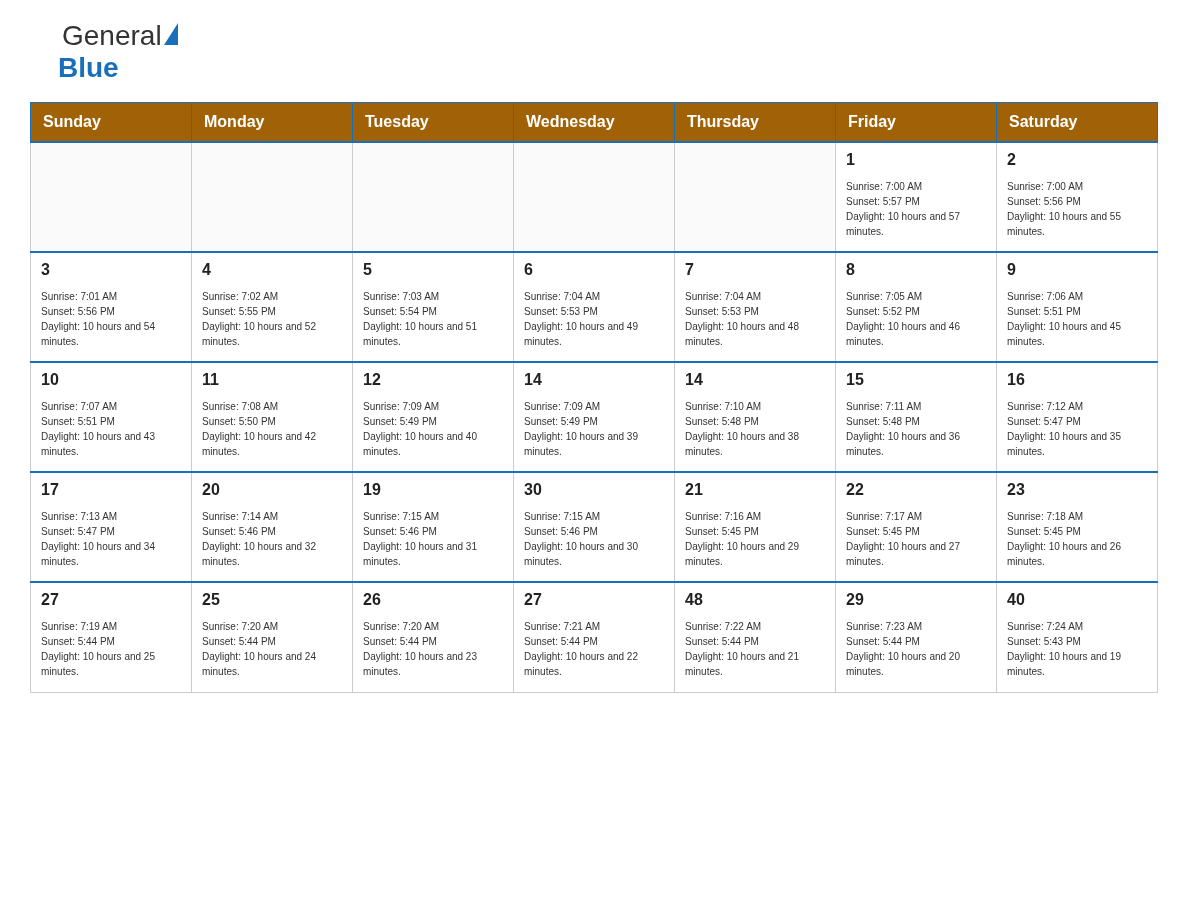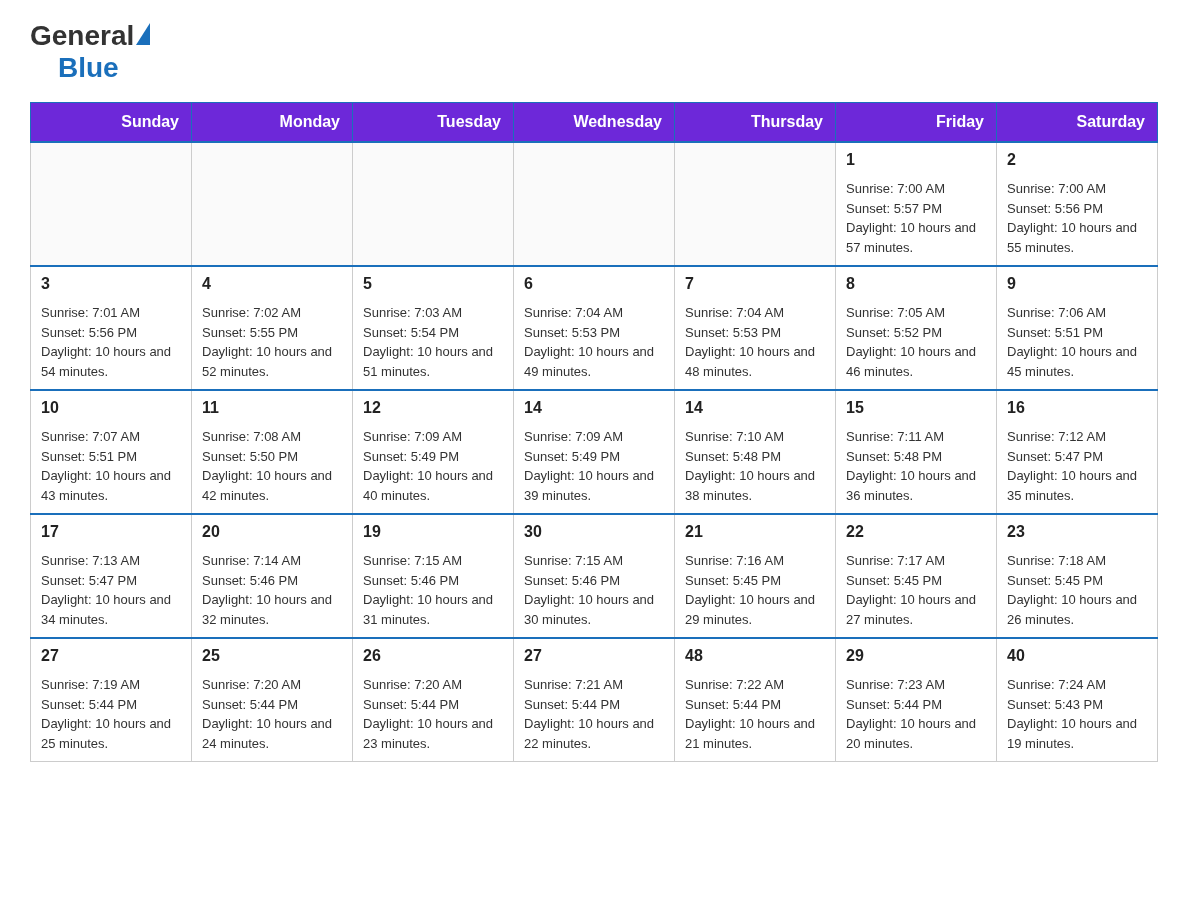--- a/index.html
+++ b/index.html
@@ -19,21 +19,22 @@
     }
     .logo-area {
       display: flex;
       flex-direction: column;
       align-items: flex-start;
     }
     .logo-text {
       display: flex;
       align-items: center;
       font-size: 28px;
-      font-weight: bold;
+      font-weight: normal;
+      margin-left: 32px;
     }
     .logo-general { color: #333; }
     .logo-blue { color: #1a6fbb; }
     .logo-triangle {
       width: 0;
       height: 0;
       border-left: 14px solid transparent;
       border-right: 0px solid transparent;
       border-bottom: 22px solid #1a6fbb;
       margin-left: 2px;
@@ -51,47 +52,47 @@
       font-size: 24px;
       font-weight: normal;
       color: #444;
     }
     .calendar {
       width: 100%;
       border-collapse: collapse;
       border: 1px solid #999;
     }
     .calendar th {
-      background: #6d28d9;
+      background: #a16207;
       color: #fff;
       font-size: 16px;
       font-weight: bold;
       padding: 10px 12px;
-      text-align: right;
+      text-align: left;
       border: 1px solid #1a6fbb;
     }
     .calendar td {
       vertical-align: top;
       padding: 8px 10px;
       border: 1px solid #ccc;
       width: calc(100% / 7);
       min-height: 110px;
       height: 110px;
       font-size: 13px;
       color: #333;
     }
     .day-number {
       font-size: 16px;
       font-weight: bold;
       color: #222;
       display: block;
       margin-bottom: 4px;
     }
     .day-info {
-      font-size: 13px;
+      font-size: 10px;
       line-height: 1.5;
       color: #333;
       margin-top: 10px;
     }
     .empty-cell {
       background: #fafafa;
     }
     tr.week-row td {
       border-top: 2px solid #1a6fbb;
     }

